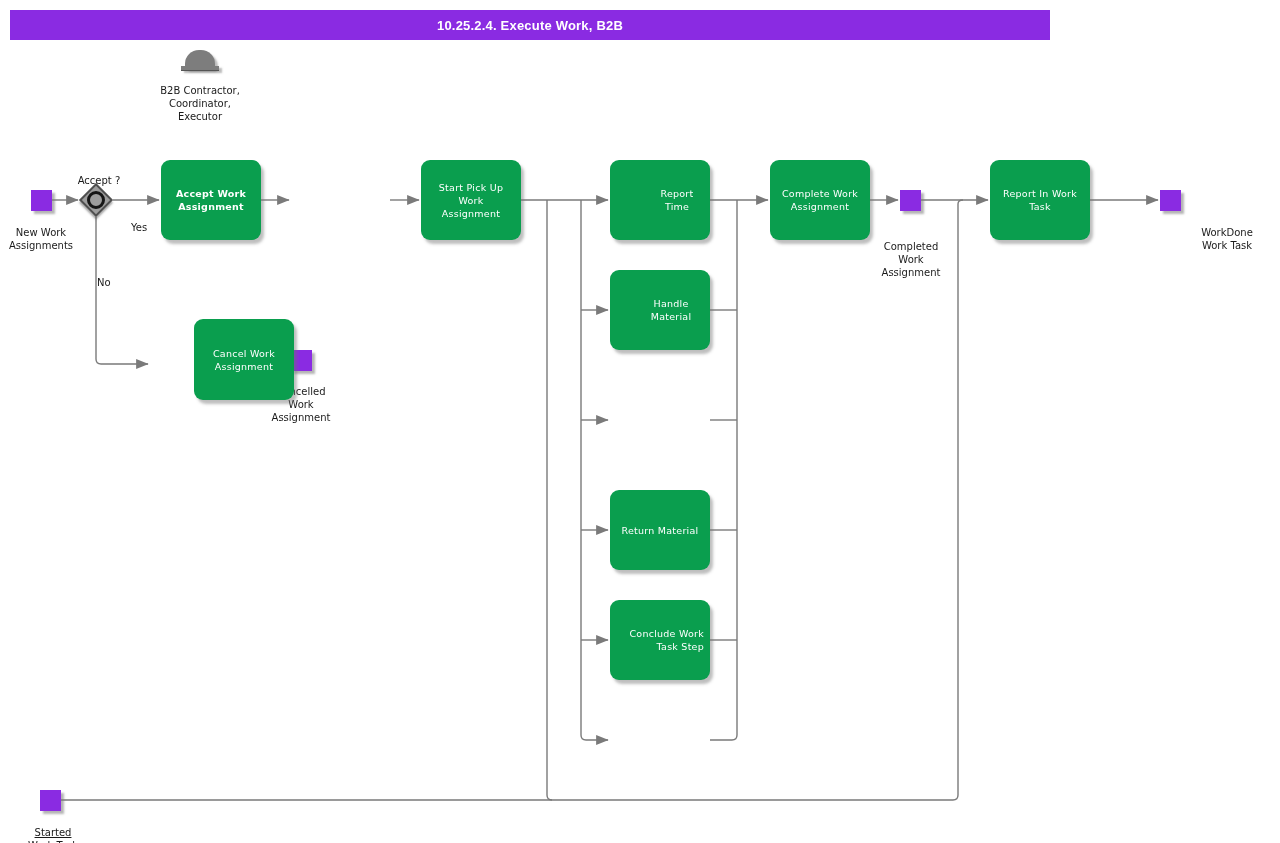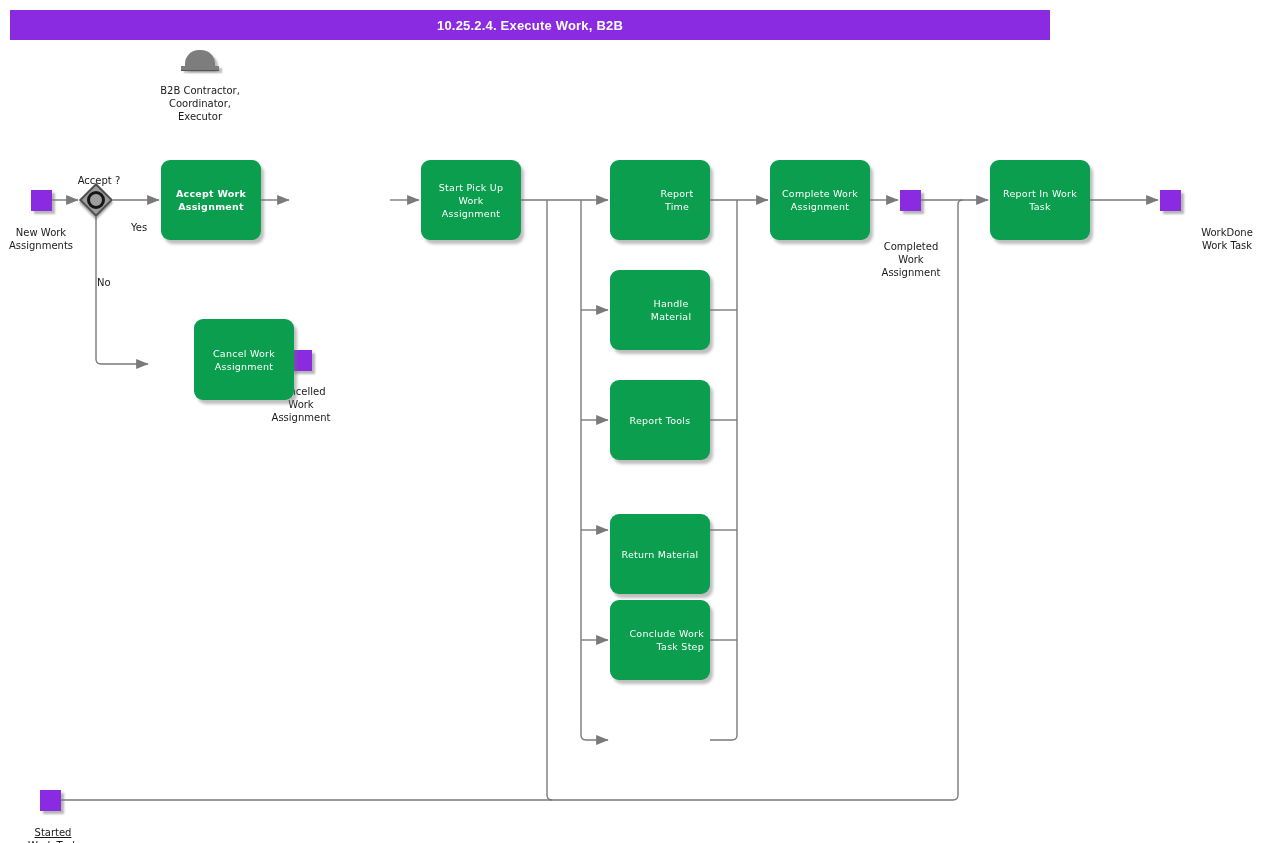--- a/index.html
+++ b/index.html
@@ -108,24 +108,21 @@
   </div>
   <div class="task" style="left:421px;top:160px;padding:10px 12px;">
     <span>Start Pick Up Work Assignment</span>
   </div>
   <div class="task" style="left:610px;top:160px;padding-left:40px;">
     <span>Report Time</span>
   </div>
   <div class="task" style="left:610px;top:270px;padding-left:28px;">
     <span>Handle Material</span>
   </div>
-  <div class="task" style="left:610px;top:380px;">
-    <span>Report Tools</span>
-  </div>
-  <div class="task" style="left:610px;top:514px;">
+  <div class="task" style="left:610px;top:490px;">
     <span>Return Material</span>
   </div>
   <div class="task" style="left:610px;top:600px;text-align:right;">
     <span>Conclude Work Task Step</span>
   </div>
   <div class="task" style="left:770px;top:160px;">
     <span>Complete Work Assignment</span>
   </div>
   <div class="task" style="left:990px;top:160px;">
     <span>Report In Work Task</span>

